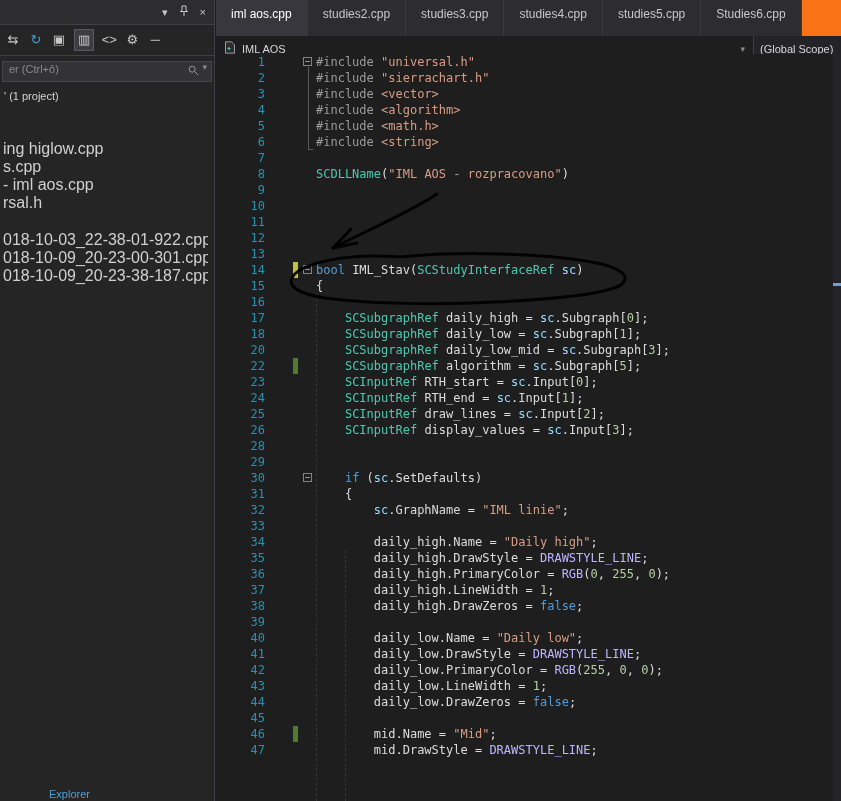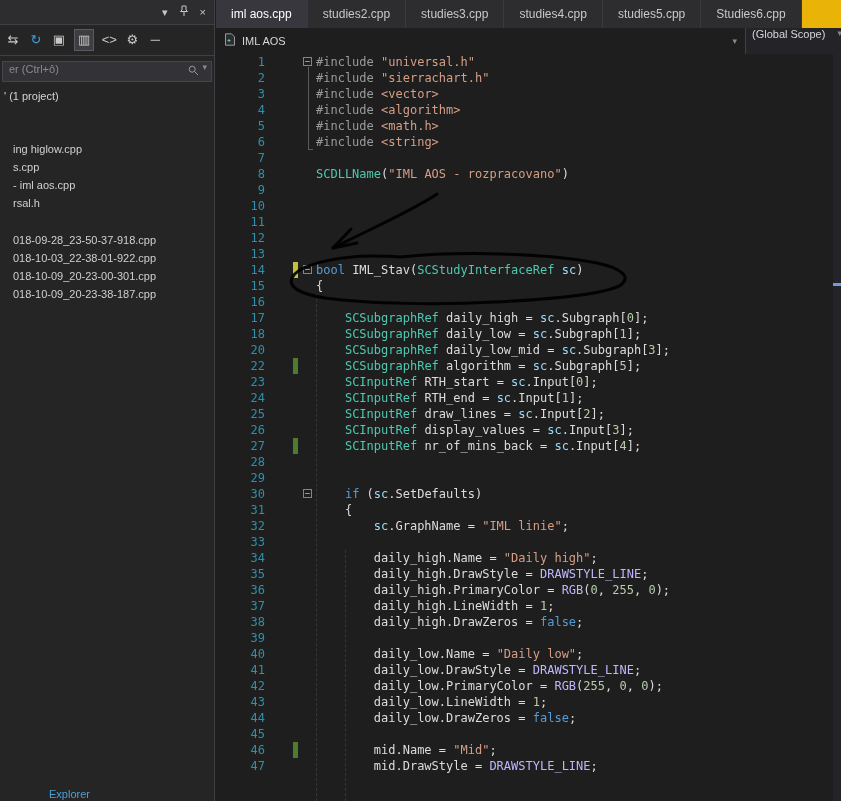--- a/index.html
+++ b/index.html
@@ -25,36 +25,36 @@
   .ticon.boxed{border:1px solid #5a5a60;background:#3e3e42;padding:0 3px;}
   .tool-sep{height:1px;background:var(--border);}
   .search-row{margin:5px 2px 0 2px;height:21px;background:#333337;border:1px solid #45454a;
               display:flex;align-items:flex-start;padding:0 4px;}
   .search-row input{flex:1;background:transparent;border:none;outline:none;color:#9a9a9a;
                     font-size:11px;font-family:"Liberation Sans",sans-serif;min-width:0;}
   .search-row input::placeholder{color:#8a8a8a;}
   .search-caret{color:#8a8a8a;font-size:9px;margin-left:3px;}
   .project-label{padding:8px 0 0 4px;font-size:11px;color:#d4d4d4;white-space:nowrap;}
   ul.plist{list-style:none;margin:0;padding:0;position:absolute;left:0;right:6px;}
-  ul.plist li{height:18px;line-height:18px;font-size:11px;color:#d0d0d0;padding-left:13px;
+  ul.plist li{height:18px;line-height:18px;font-size:16px;color:#d0d0d0;padding-left:3px;
               white-space:nowrap;overflow:hidden;cursor:default;}
   #file-list{top:140px;}
   #dated-list{top:231px;}
   .panel-bottom-tab{position:absolute;left:4px;bottom:1px;font-size:11px;color:var(--explorer-link);margin-left:45px;}
 
   
   #main{position:absolute;left:216px;top:0;right:0;bottom:0;}
-  #tabbar{height:28px;background:#eab308;display:flex;align-items:stretch;overflow:hidden;}
+  #tabbar{height:36px;background:#f97316;display:flex;align-items:stretch;overflow:hidden;}
   .tab{padding:0 15px;font-size:12px;line-height:28px;color:#c8c8c8;background:var(--strip-bg);
        border-right:1px solid #3a3a3e;white-space:nowrap;cursor:default;}
   .tab.active{background:#37373d;color:#ffffff;}
   #navbar{height:26px;display:flex;align-items:stretch;background:var(--editor-bg);}
   .nav-left{flex:1;display:flex;align-items:center;gap:6px;padding:0 8px;}
-  .nav-right{width:96px;border-left:1px solid var(--border);background:#232328;
-             display:flex;align-items:flex-start;gap:12px;padding:0 6px;}
+  .nav-right{width:88px;border-left:1px solid var(--border);background:#232328;
+             display:flex;align-items:center;gap:12px;padding:0 6px;}
   .nav-label{font-size:11px;color:#d7d7d7;white-space:nowrap;}
   .nav-caret{margin-left:auto;color:#8a8a8a;font-size:9px;}
 
   
   #editor{position:absolute;left:0;top:54px;right:0;bottom:0;background:var(--editor-bg);
           font-family:"DejaVu Sans Mono",monospace;font-size:12px;line-height:16px;overflow:hidden;}
   .cl{display:flex;height:16px;white-space:pre;}
   .num{flex:none;width:61px;text-align:right;padding-right:12px;color:var(--line-number);}
   .mark{flex:none;width:5px;margin-left:16px;}
   .mark.y{background:var(--mark-yellow);}
@@ -114,21 +114,20 @@
     <span class="search-caret">▾</span>
   </div>
   <div class="project-label">' (1 project)</div>
   <ul class="plist" id="file-list">
       <li>ing higlow.cpp</li>
       <li>s.cpp</li>
       <li>- iml aos.cpp</li>
       <li>rsal.h</li>
     </ul>
   <ul class="plist" id="dated-list">
-      <li>018-09-28_23-50-37-918.cpp</li>
       <li>018-10-03_22-38-01-922.cpp</li>
       <li>018-10-09_20-23-00-301.cpp</li>
       <li>018-10-09_20-23-38-187.cpp</li>
     </ul>
   <div class="panel-bottom-tab">Explorer</div>
 </div>
 
 <div id="main">
   <div id="tabbar">
       <div class="tab active">iml aos.cpp</div>
@@ -173,21 +172,20 @@
         <div class="cl"><span class="num">15</span><span class="mark"></span><span class="fold"></span><span class="src"><span class="tk-d">{</span></span></div>
         <div class="cl"><span class="num">16</span><span class="mark"></span><span class="fold"></span><span class="src"></span></div>
         <div class="cl"><span class="num">17</span><span class="mark"></span><span class="fold"></span><span class="src"><span class="tk-d">    </span><span class="tk-t">SCSubgraphRef</span><span class="tk-d"> daily_high = </span><span class="tk-v">sc</span><span class="tk-d">.Subgraph[</span><span class="tk-n">0</span><span class="tk-d">];</span></span></div>
         <div class="cl"><span class="num">18</span><span class="mark"></span><span class="fold"></span><span class="src"><span class="tk-d">    </span><span class="tk-t">SCSubgraphRef</span><span class="tk-d"> daily_low = </span><span class="tk-v">sc</span><span class="tk-d">.Subgraph[</span><span class="tk-n">1</span><span class="tk-d">];</span></span></div>
         <div class="cl"><span class="num">20</span><span class="mark"></span><span class="fold"></span><span class="src"><span class="tk-d">    </span><span class="tk-t">SCSubgraphRef</span><span class="tk-d"> daily_low_mid = </span><span class="tk-v">sc</span><span class="tk-d">.Subgraph[</span><span class="tk-n">3</span><span class="tk-d">];</span></span></div>
         <div class="cl"><span class="num">22</span><span class="mark g"></span><span class="fold"></span><span class="src"><span class="tk-d">    </span><span class="tk-t">SCSubgraphRef</span><span class="tk-d"> algorithm = </span><span class="tk-v">sc</span><span class="tk-d">.Subgraph[</span><span class="tk-n">5</span><span class="tk-d">];</span></span></div>
         <div class="cl"><span class="num">23</span><span class="mark"></span><span class="fold"></span><span class="src"><span class="tk-d">    </span><span class="tk-t">SCInputRef</span><span class="tk-d"> RTH_start = </span><span class="tk-v">sc</span><span class="tk-d">.Input[</span><span class="tk-n">0</span><span class="tk-d">];</span></span></div>
         <div class="cl"><span class="num">24</span><span class="mark"></span><span class="fold"></span><span class="src"><span class="tk-d">    </span><span class="tk-t">SCInputRef</span><span class="tk-d"> RTH_end = </span><span class="tk-v">sc</span><span class="tk-d">.Input[</span><span class="tk-n">1</span><span class="tk-d">];</span></span></div>
         <div class="cl"><span class="num">25</span><span class="mark"></span><span class="fold"></span><span class="src"><span class="tk-d">    </span><span class="tk-t">SCInputRef</span><span class="tk-d"> draw_lines = </span><span class="tk-v">sc</span><span class="tk-d">.Input[</span><span class="tk-n">2</span><span class="tk-d">];</span></span></div>
         <div class="cl"><span class="num">26</span><span class="mark"></span><span class="fold"></span><span class="src"><span class="tk-d">    </span><span class="tk-t">SCInputRef</span><span class="tk-d"> display_values = </span><span class="tk-v">sc</span><span class="tk-d">.Input[</span><span class="tk-n">3</span><span class="tk-d">];</span></span></div>
-        <div class="cl"><span class="num">27</span><span class="mark g"></span><span class="fold"></span><span class="src"><span class="tk-d">    </span><span class="tk-t">SCInputRef</span><span class="tk-d"> nr_of_mins_back = </span><span class="tk-v">sc</span><span class="tk-d">.Input[</span><span class="tk-n">4</span><span class="tk-d">];</span></span></div>
         <div class="cl"><span class="num">28</span><span class="mark"></span><span class="fold"></span><span class="src"></span></div>
         <div class="cl"><span class="num">29</span><span class="mark"></span><span class="fold"></span><span class="src"></span></div>
         <div class="cl"><span class="num">30</span><span class="mark"></span><span class="fold"><span class="fold-box">−</span></span><span class="src"><span class="tk-d">    </span><span class="tk-k">if</span><span class="tk-d"> (</span><span class="tk-v">sc</span><span class="tk-d">.SetDefaults)</span></span></div>
         <div class="cl"><span class="num">31</span><span class="mark"></span><span class="fold"></span><span class="src"><span class="tk-d">    {</span></span></div>
         <div class="cl"><span class="num">32</span><span class="mark"></span><span class="fold"></span><span class="src"><span class="tk-d">        </span><span class="tk-v">sc</span><span class="tk-d">.GraphName = </span><span class="tk-s">"IML linie"</span><span class="tk-d">;</span></span></div>
         <div class="cl"><span class="num">33</span><span class="mark"></span><span class="fold"></span><span class="src"></span></div>
         <div class="cl"><span class="num">34</span><span class="mark"></span><span class="fold"></span><span class="src"><span class="tk-d">        daily_high.Name = </span><span class="tk-s">"Daily high"</span><span class="tk-d">;</span></span></div>
         <div class="cl"><span class="num">35</span><span class="mark"></span><span class="fold"></span><span class="src"><span class="tk-d">        daily_high.DrawStyle = </span><span class="tk-m">DRAWSTYLE_LINE</span><span class="tk-d">;</span></span></div>
         <div class="cl"><span class="num">36</span><span class="mark"></span><span class="fold"></span><span class="src"><span class="tk-d">        daily_high.PrimaryColor = </span><span class="tk-m">RGB</span><span class="tk-d">(</span><span class="tk-n">0</span><span class="tk-d">, </span><span class="tk-n">255</span><span class="tk-d">, </span><span class="tk-n">0</span><span class="tk-d">);</span></span></div>
         <div class="cl"><span class="num">37</span><span class="mark"></span><span class="fold"></span><span class="src"><span class="tk-d">        daily_high.LineWidth = </span><span class="tk-n">1</span><span class="tk-d">;</span></span></div>

